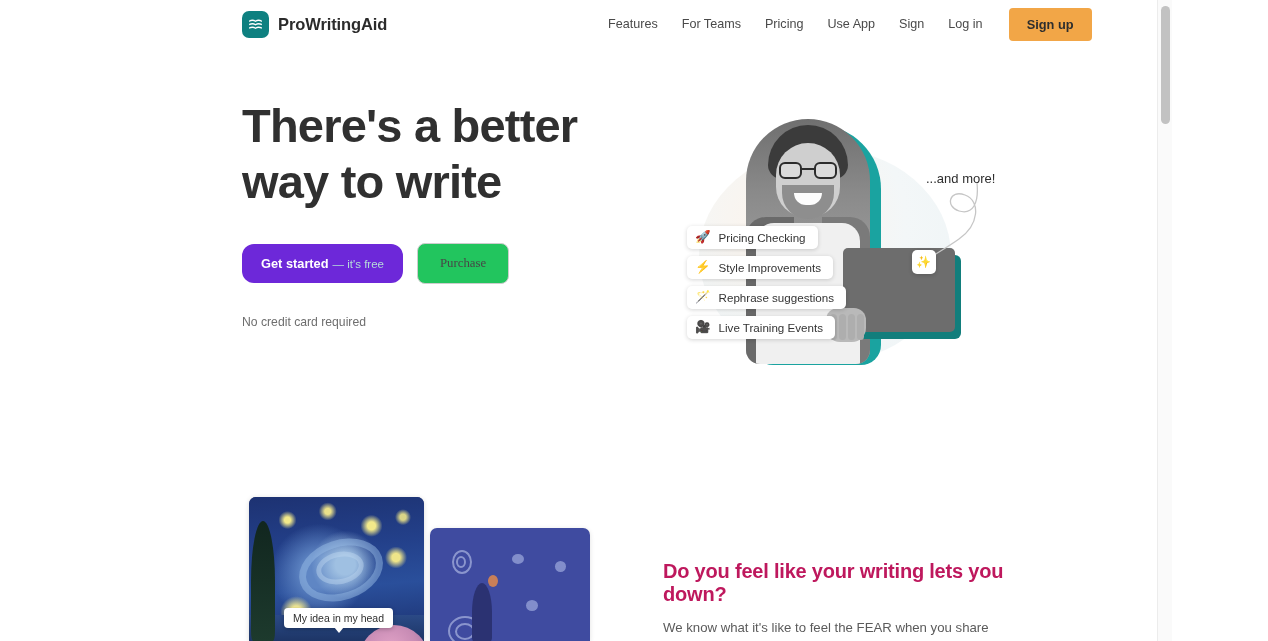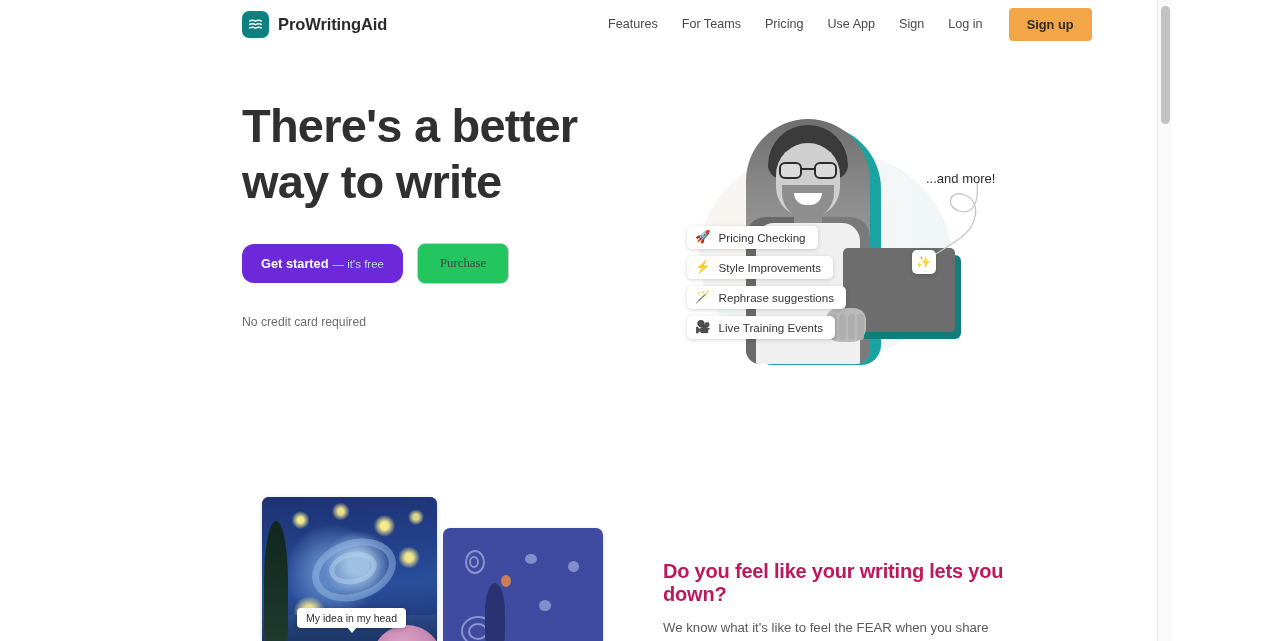--- a/index.html
+++ b/index.html
@@ -350,21 +350,21 @@
     align-items: center;
     justify-content: center;
     box-shadow: 0 1px 4px rgba(0,0,0,0.18);
     font-size: 12px;
     z-index: 6;
   }
 
   
   .artworks {
     position: absolute;
-    left: 262px;
+    left: 249px;
     top: 497px;
     width: 340px;
     height: 144px;
   }
   .art-card-starry {
     position: absolute;
     left: 0; top: 0;
     width: 175px; height: 144px;
     border-radius: 7px 7px 0 0;
     overflow: hidden;

